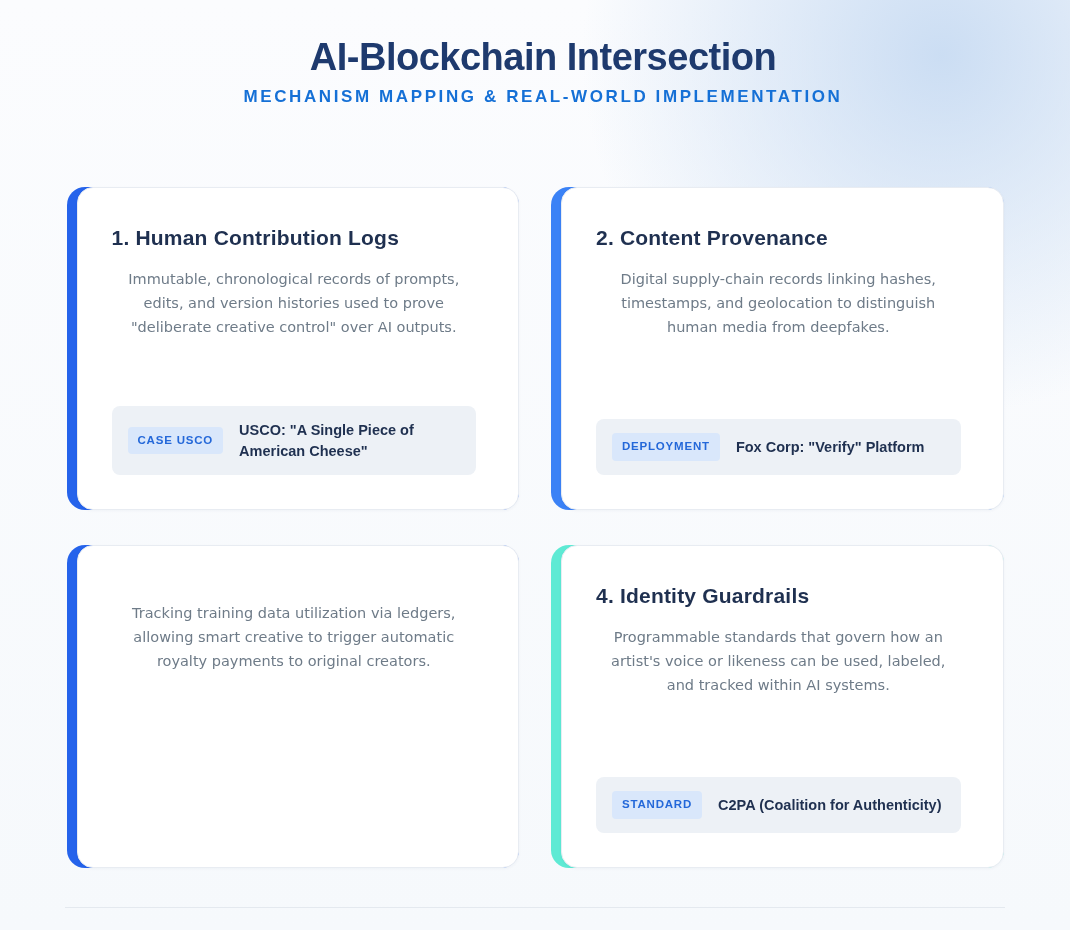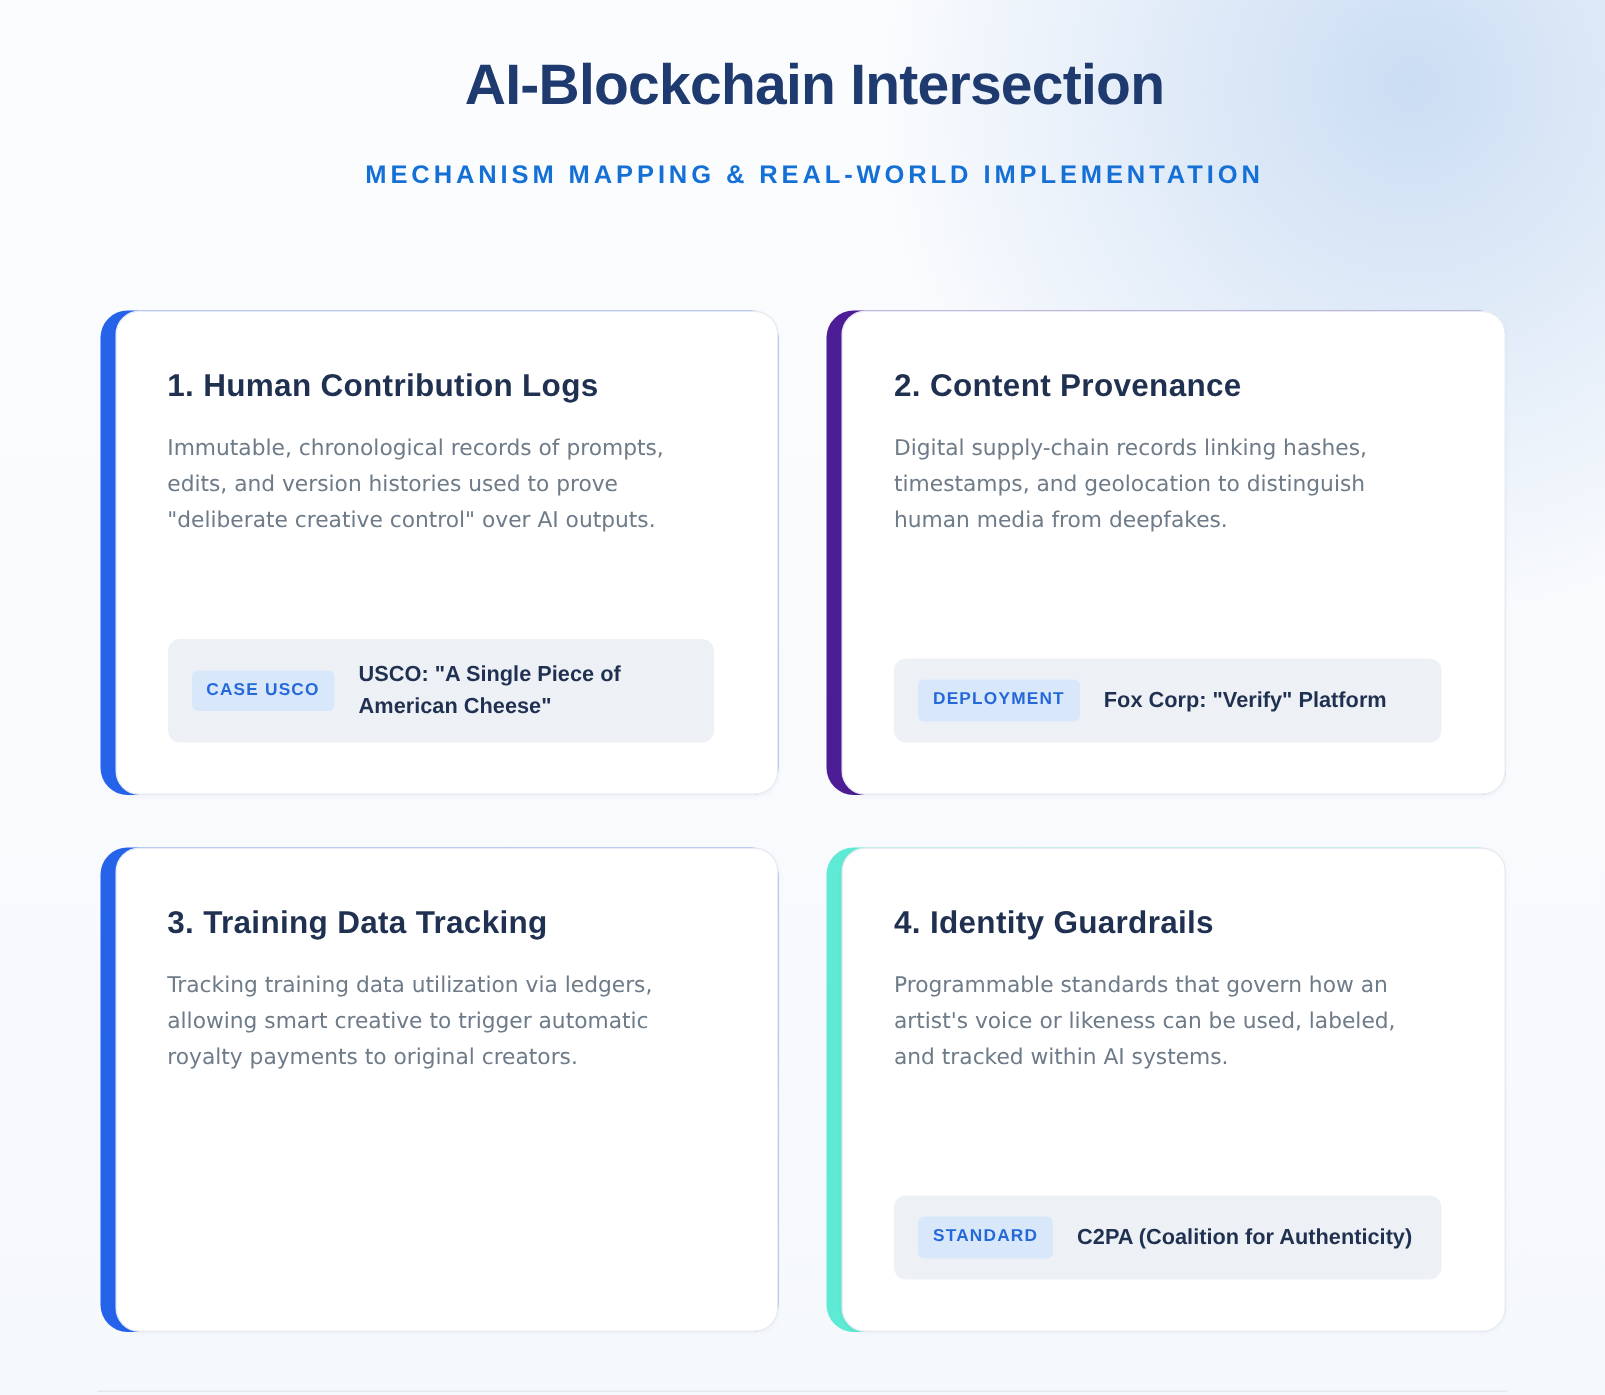--- a/index.html
+++ b/index.html
@@ -20,21 +20,21 @@
   .header { text-align: center; padding-left: 16px; }
 
   .page-title {
     font-size: 38px;
     font-weight: 800;
     letter-spacing: -0.5px;
     color: #1e3a6e;
   }
 
   .page-subtitle {
-    margin-top: 28px;
+    margin-top: 8px;
     font-size: 17px;
     font-weight: 700;
     letter-spacing: 2.6px;
     color: #1570d6;
   }
 
   .grid {
     width: 937px;
     margin: 80px auto 0 auto;
     display: grid;
@@ -67,20 +67,21 @@
     letter-spacing: 0.2px;
   }
 
   .card-body {
     margin-top: 18px;
     font-family: "DejaVu Sans", "Liberation Sans", sans-serif;
     font-size: 14.5px;
     line-height: 1.65;
     color: #6e7b88;
     max-width: 370px;
+    text-align: center;
   }
 
   .card-footer {
     margin-top: auto;
     background: #edf1f6;
     border-radius: 8px;
     padding: 14px 16px;
     display: flex;
     align-items: center;
     gap: 16px;
@@ -127,34 +128,33 @@
     <div class="card">
       <h2 class="card-title">1. Human Contribution Logs</h2>
       <p class="card-body">Immutable, chronological records of prompts, edits, and version histories used to prove "deliberate creative control" over AI outputs.</p>
       <div class="card-footer">
         <span class="badge">CASE USCO</span>
         <span class="example-text">USCO: "A Single Piece of American Cheese"</span>
       </div>
     </div>
   </div>
 
-  <div class="card-wrap" style="background: #4c1d95;">
+  <div class="card-wrap" style="background: #3b82f6;">
     <div class="card">
       <h2 class="card-title">2. Content Provenance</h2>
       <p class="card-body">Digital supply-chain records linking hashes, timestamps, and geolocation to distinguish human media from deepfakes.</p>
       <div class="card-footer">
         <span class="badge">DEPLOYMENT</span>
         <span class="example-text">Fox Corp: "Verify" Platform</span>
       </div>
     </div>
   </div>
 
   <div class="card-wrap" style="background: rgb(37, 99, 235);">
     <div class="card">
-      <h2 class="card-title">3. Training Data Tracking</h2>
       <p class="card-body">Tracking training data utilization via ledgers, allowing smart creative to trigger automatic royalty payments to original creators.</p>
     </div>
   </div>
 
   <div class="card-wrap" style="background: #5eead4;">
     <div class="card">
       <h2 class="card-title">4. Identity Guardrails</h2>
       <p class="card-body">Programmable standards that govern how an artist's voice or likeness can be used, labeled, and tracked within AI systems.</p>
       <div class="card-footer">
         <span class="badge">STANDARD</span>

